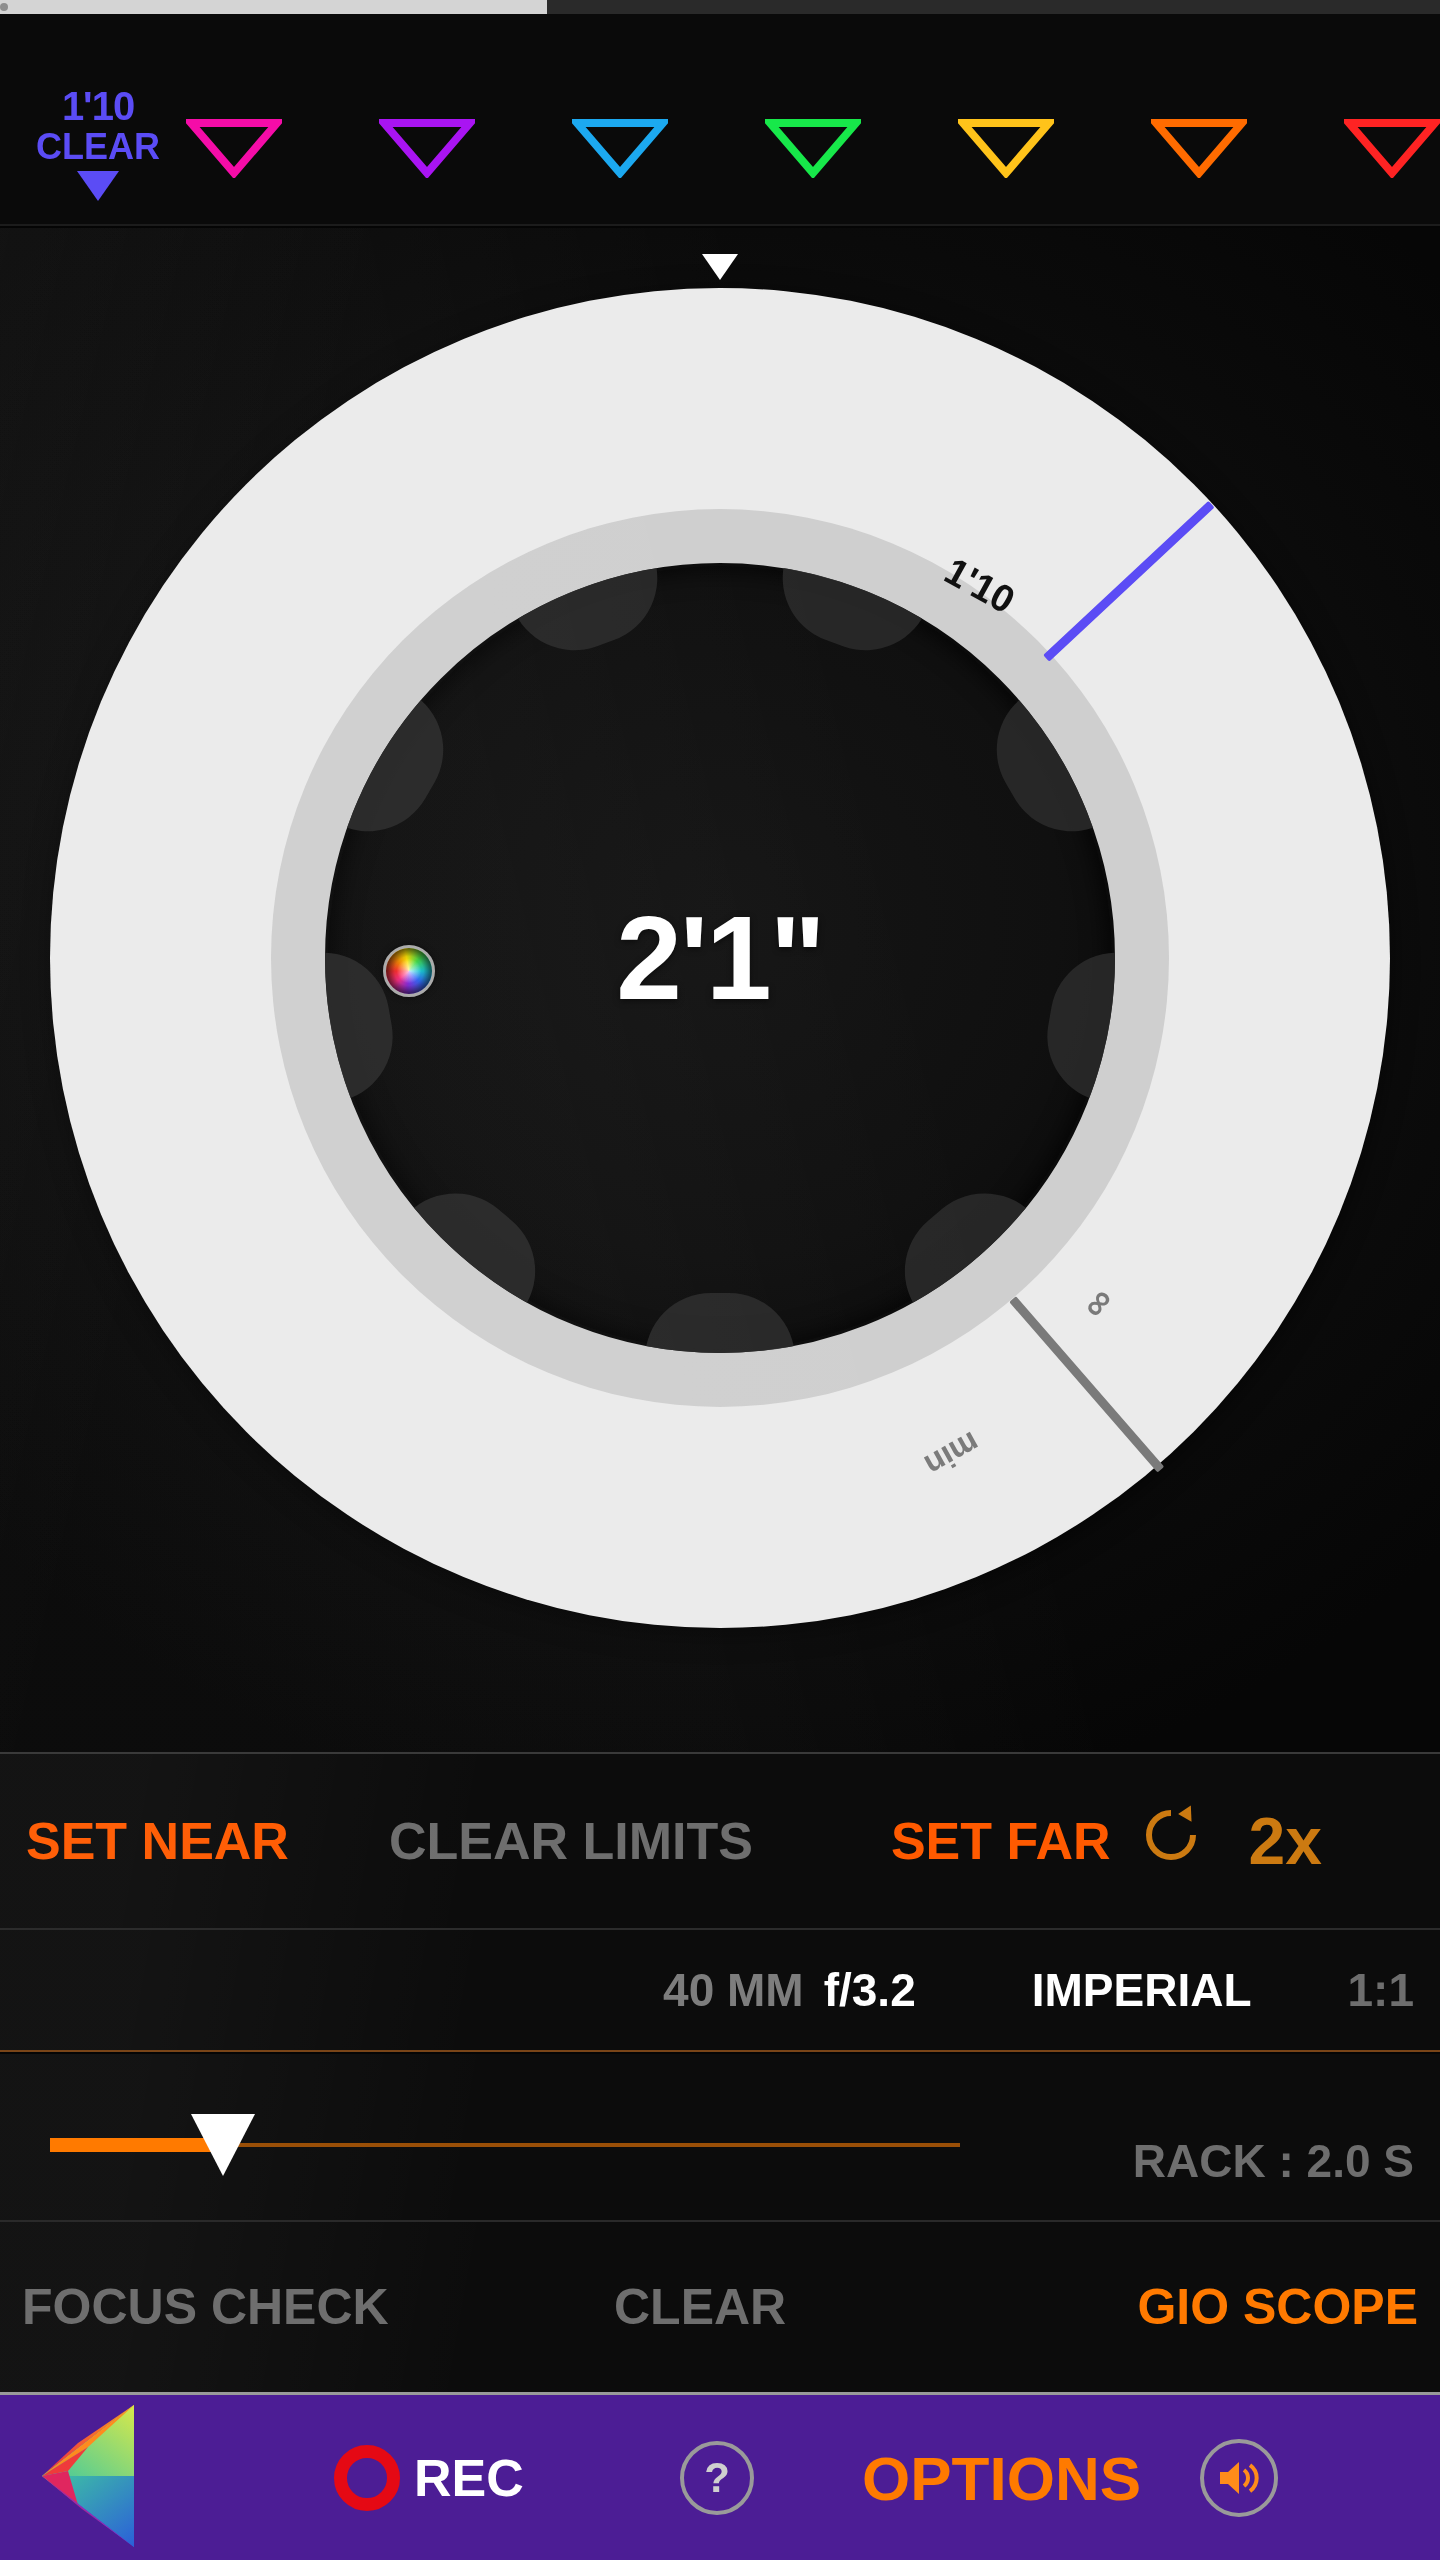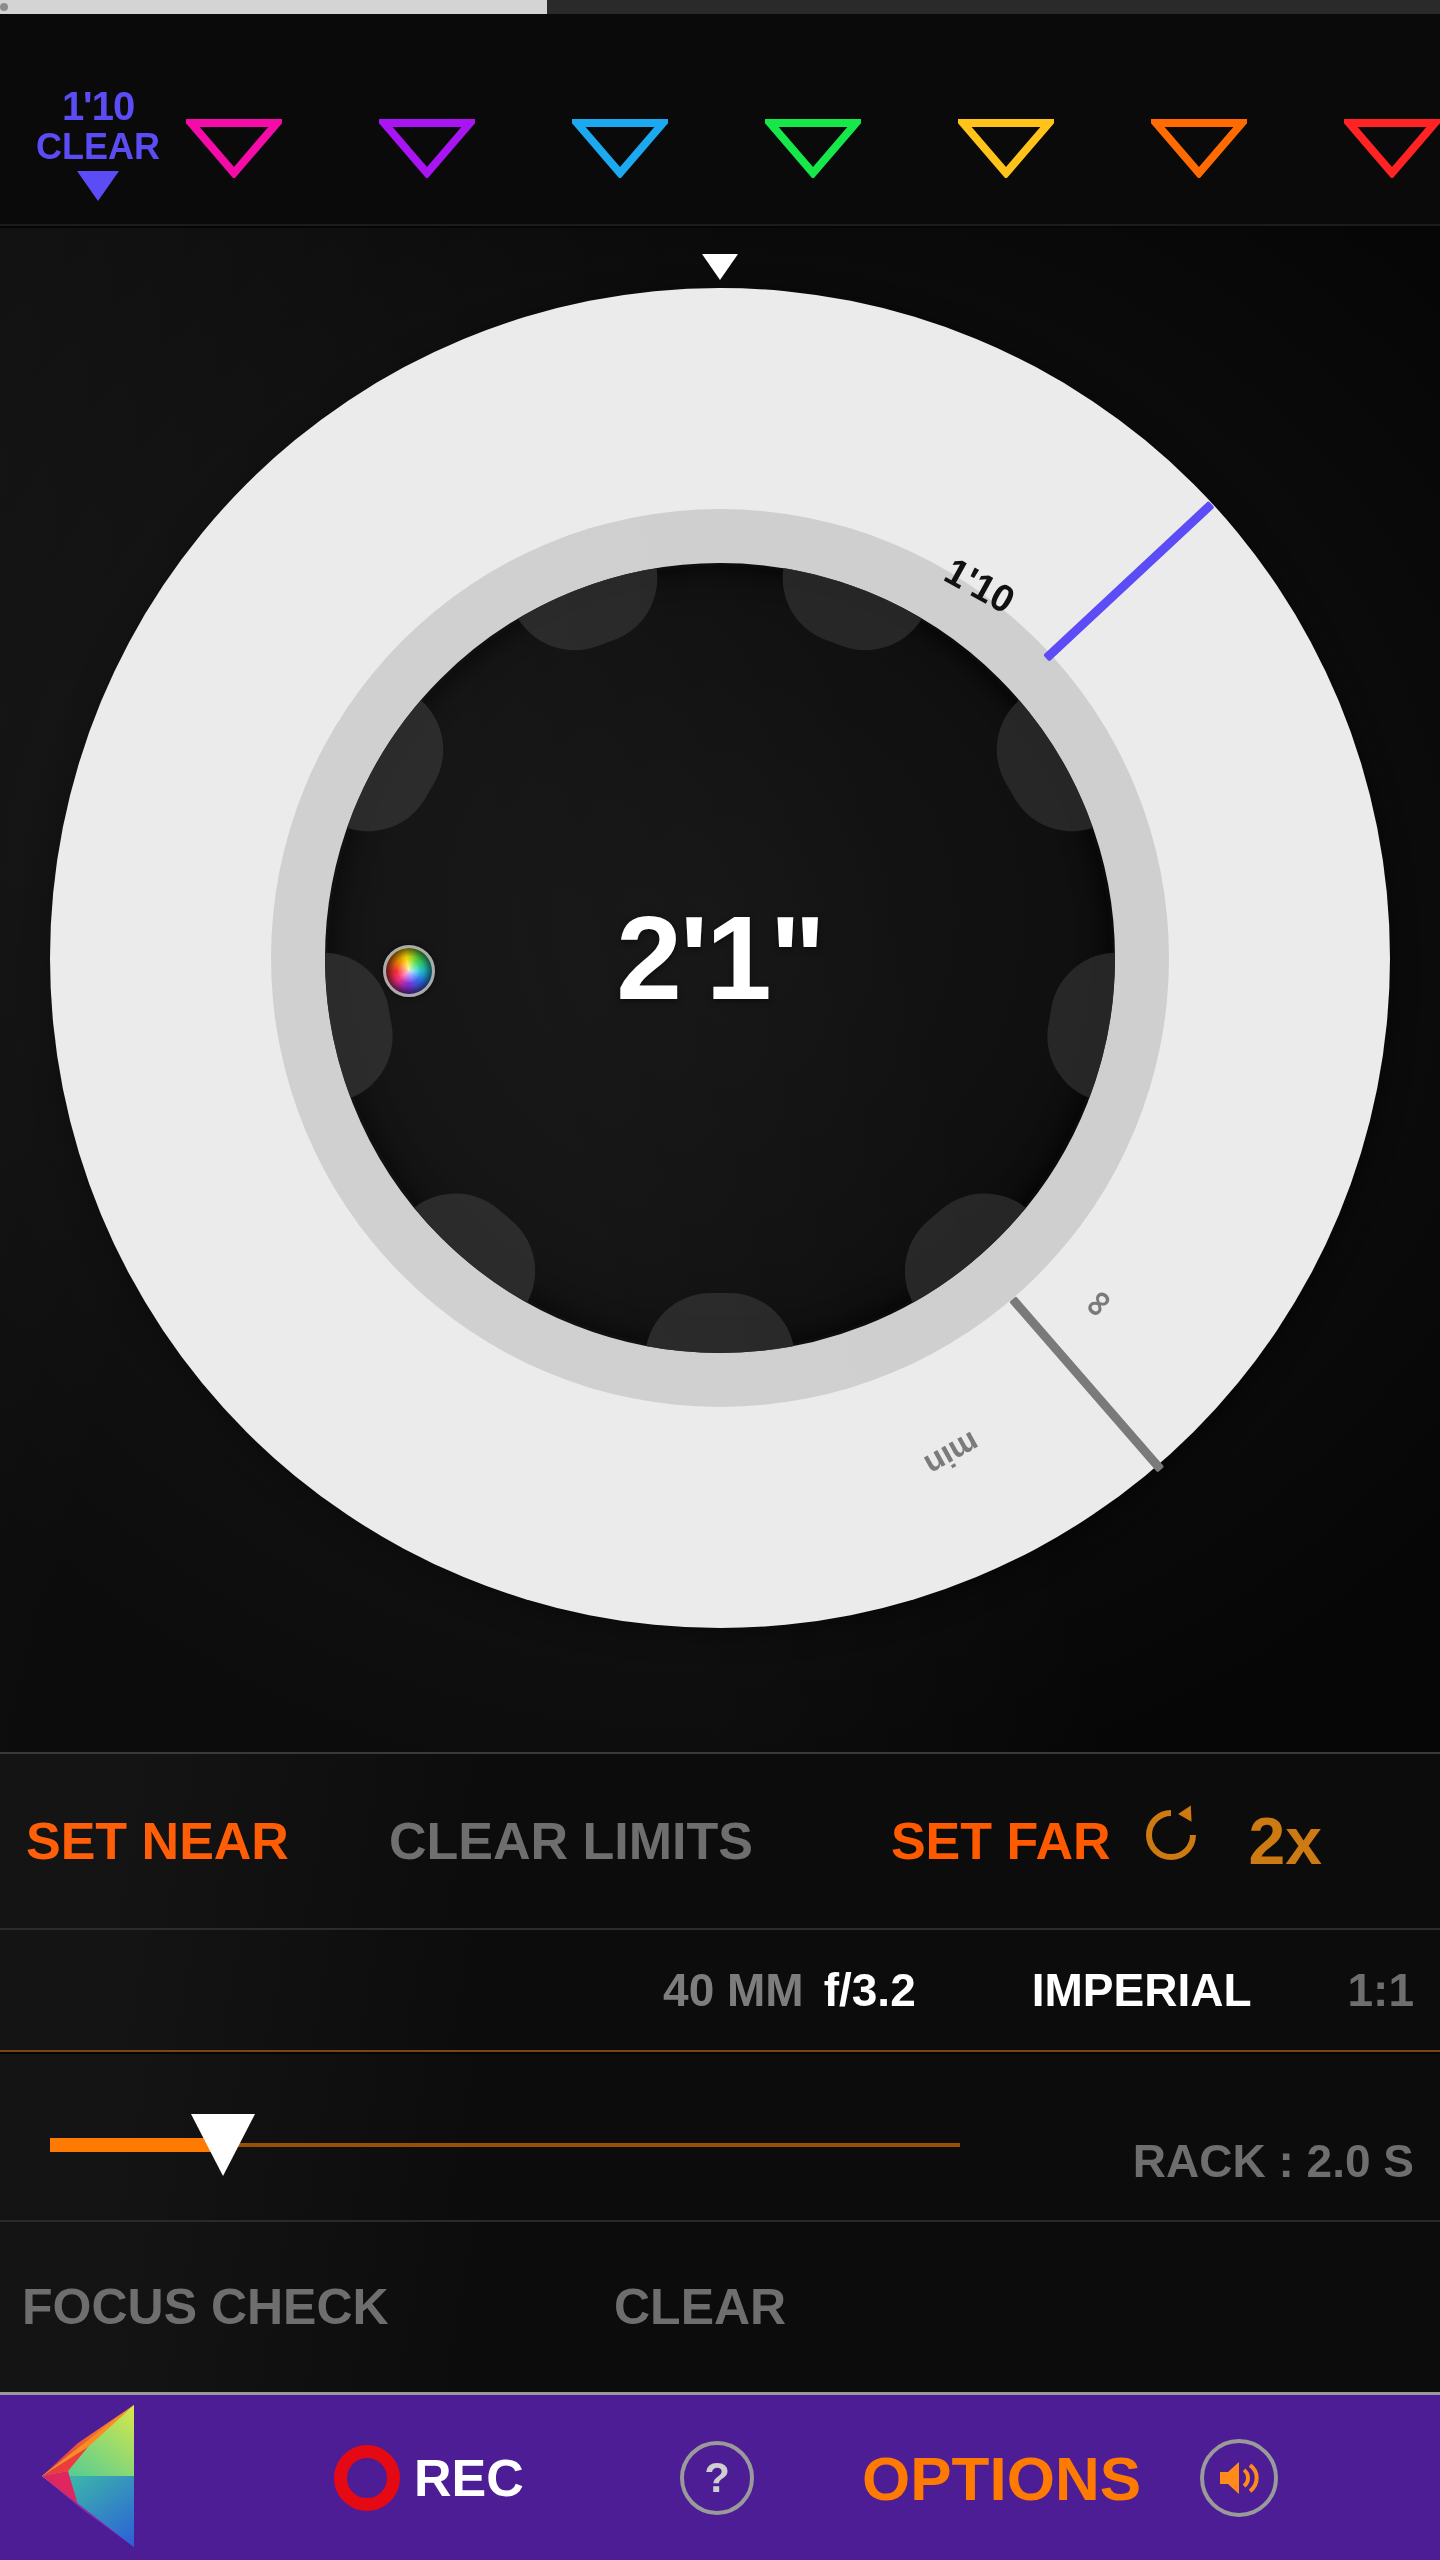--- a/index.html
+++ b/index.html
@@ -348,20 +348,21 @@
       <div class="track-thin"></div>
       <div class="track-fill" id="rack-fill" style="width: 19%;"></div>
       <div class="handle" id="rack-handle" style="left: 19%;"></div>
     </div>
     <span class="rack-label">RACK : 2.0 S</span>
   </div>
 
   <div class="row rowShade" id="row-tools">
     <span class="cell focus-check">FOCUS CHECK</span>
     <span class="cell edge">CLEAR</span>
+    <span class="cell gio">GIO SCOPE</span>
   </div>
 
   <div class="navbar">
 
     <span class="nav-prism">
       <svg width="104" height="150" viewBox="0 0 104 150">
         <defs>
           <linearGradient id="g1" x1="1" y1="0" x2="0" y2="1">
             <stop offset="0" stop-color="#d8e84a"></stop>
               <stop offset="1" stop-color="#3fc7a0"></stop>

